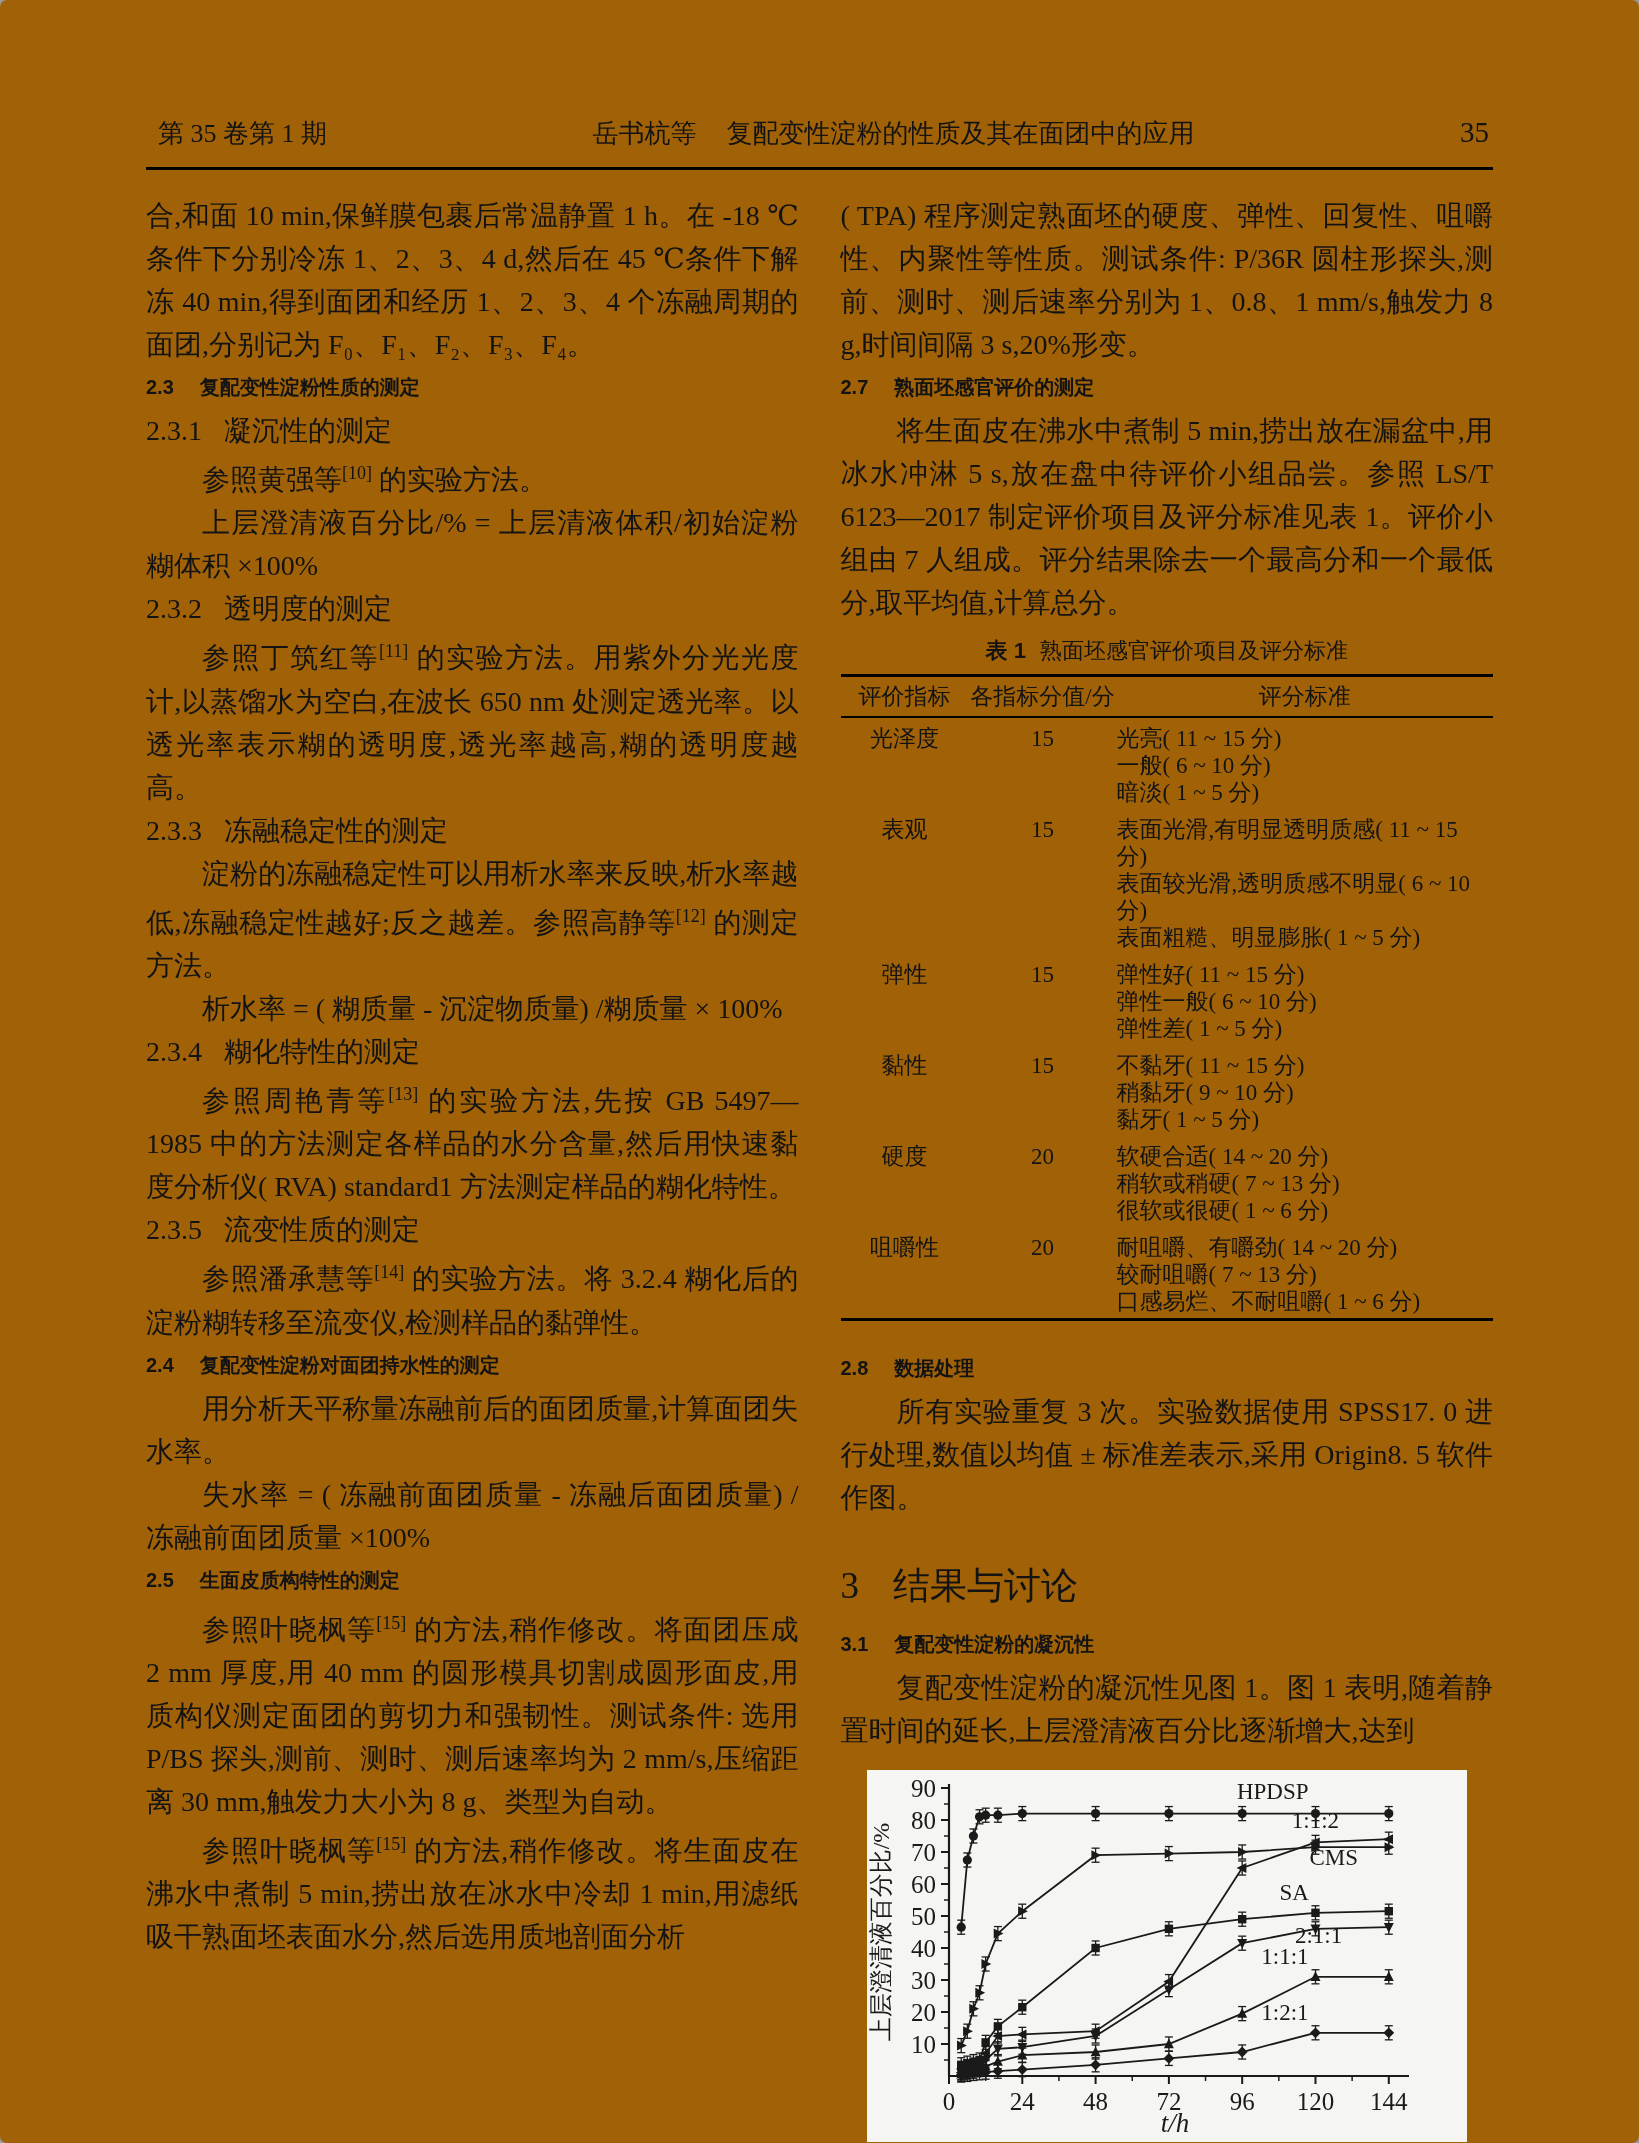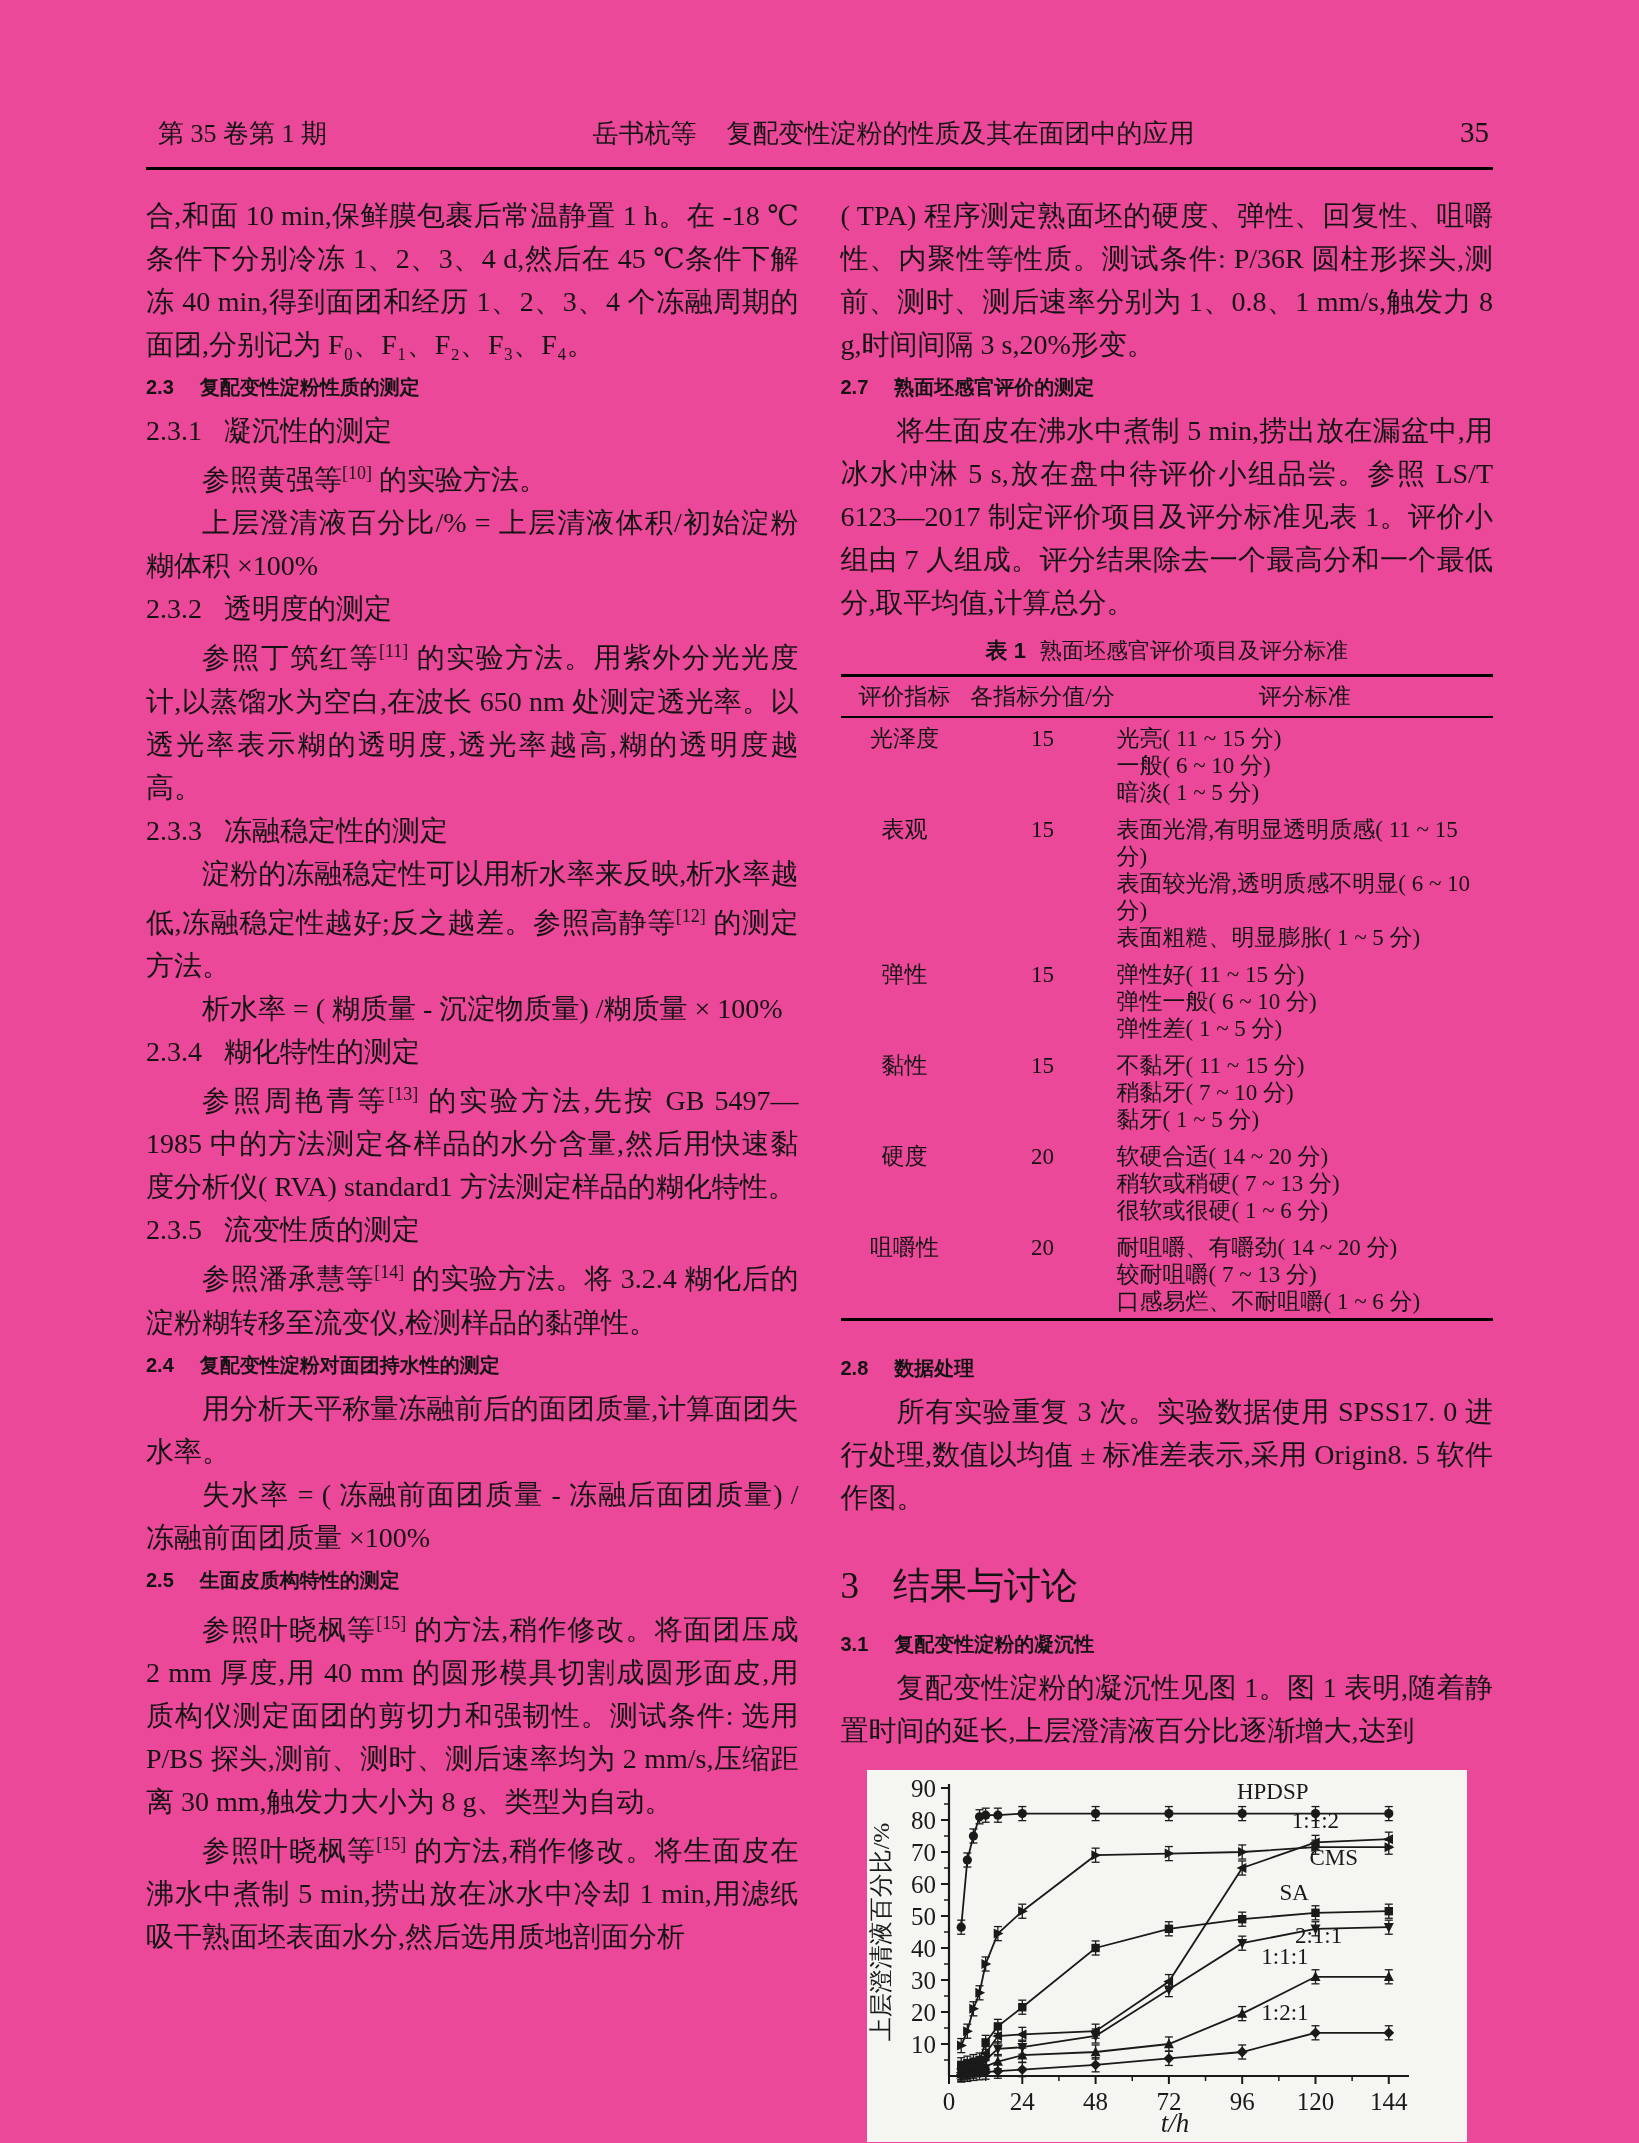--- a/index.html
+++ b/index.html
@@ -1,19 +1,20 @@
 <!DOCTYPE html>
 <html lang="zh"><head>
 <meta charset="utf-8">
 <style>
   html,body { margin:0; padding:0; background:#9a9a9a; }
   .page {
     position:relative; width:1639px; height:2143px; margin:0 auto;
-    background:#ec4899; color:#131313; overflow:hidden;
+    background:#a16207; color:#131313; overflow:hidden;
     font-family:"Liberation Serif","DejaVu Serif",serif;
+    border-radius:7px;
   }
   
   .running-head {
     display:flex; justify-content:space-between; align-items:baseline;
     padding:116px 150px 0 158px; font-size:26px;
   }
   .running-center { flex:1; text-align:center; white-space:nowrap; }
   .running-center .authors { margin-right:30px; }
   .running-head .pageno { font-size:29px; }
   .head-rule { margin:16px 146px 0 146px; border-top:3px solid #000; }
@@ -144,21 +145,21 @@
             <div>弹性好( 11 ~ 15 分)</div>
             <div>弹性一般( 6 ~ 10 分)</div>
             <div>弹性差( 1 ~ 5 分)</div>
           </div>
         </div>
         <div class="grid tbl-group">
           <div class="c1">黏性</div>
           <div class="c2">15</div>
           <div class="c3">
             <div>不黏牙( 11 ~ 15 分)</div>
-            <div>稍黏牙( 7 ~ 10 分)</div>
+            <div>稍黏牙( 9 ~ 10 分)</div>
             <div>黏牙( 1 ~ 5 分)</div>
           </div>
         </div>
         <div class="grid tbl-group">
           <div class="c1">硬度</div>
           <div class="c2">20</div>
           <div class="c3">
             <div>软硬合适( 14 ~ 20 分)</div>
             <div>稍软或稍硬( 7 ~ 13 分)</div>
             <div>很软或很硬( 1 ~ 6 分)</div>

